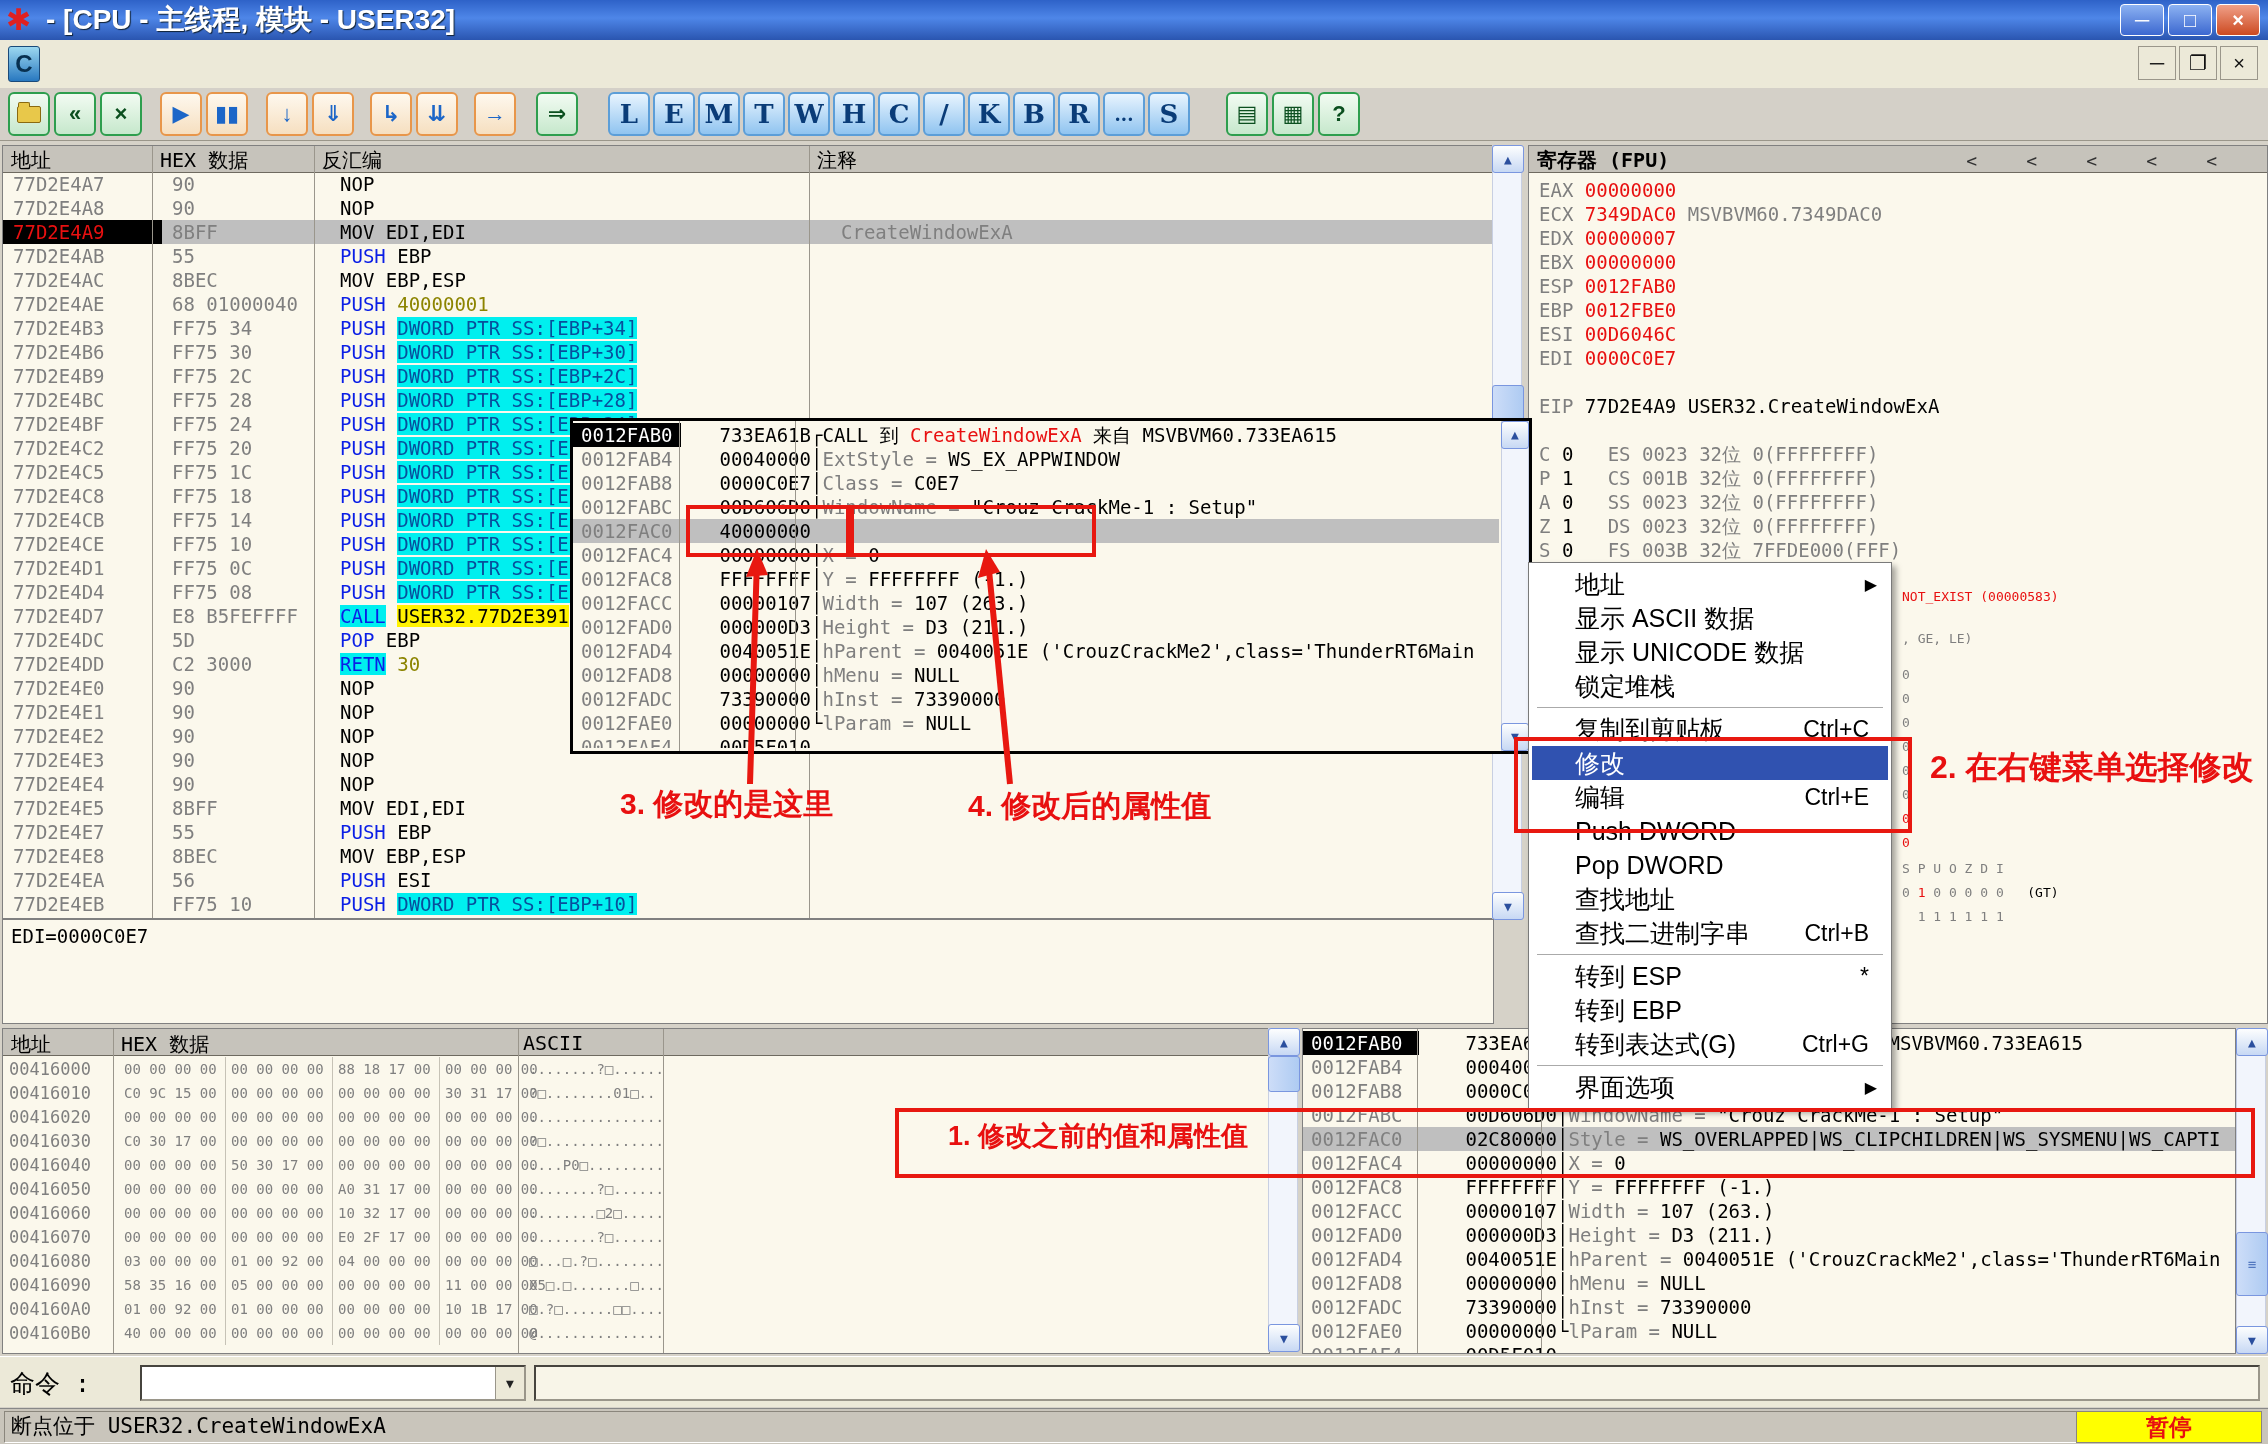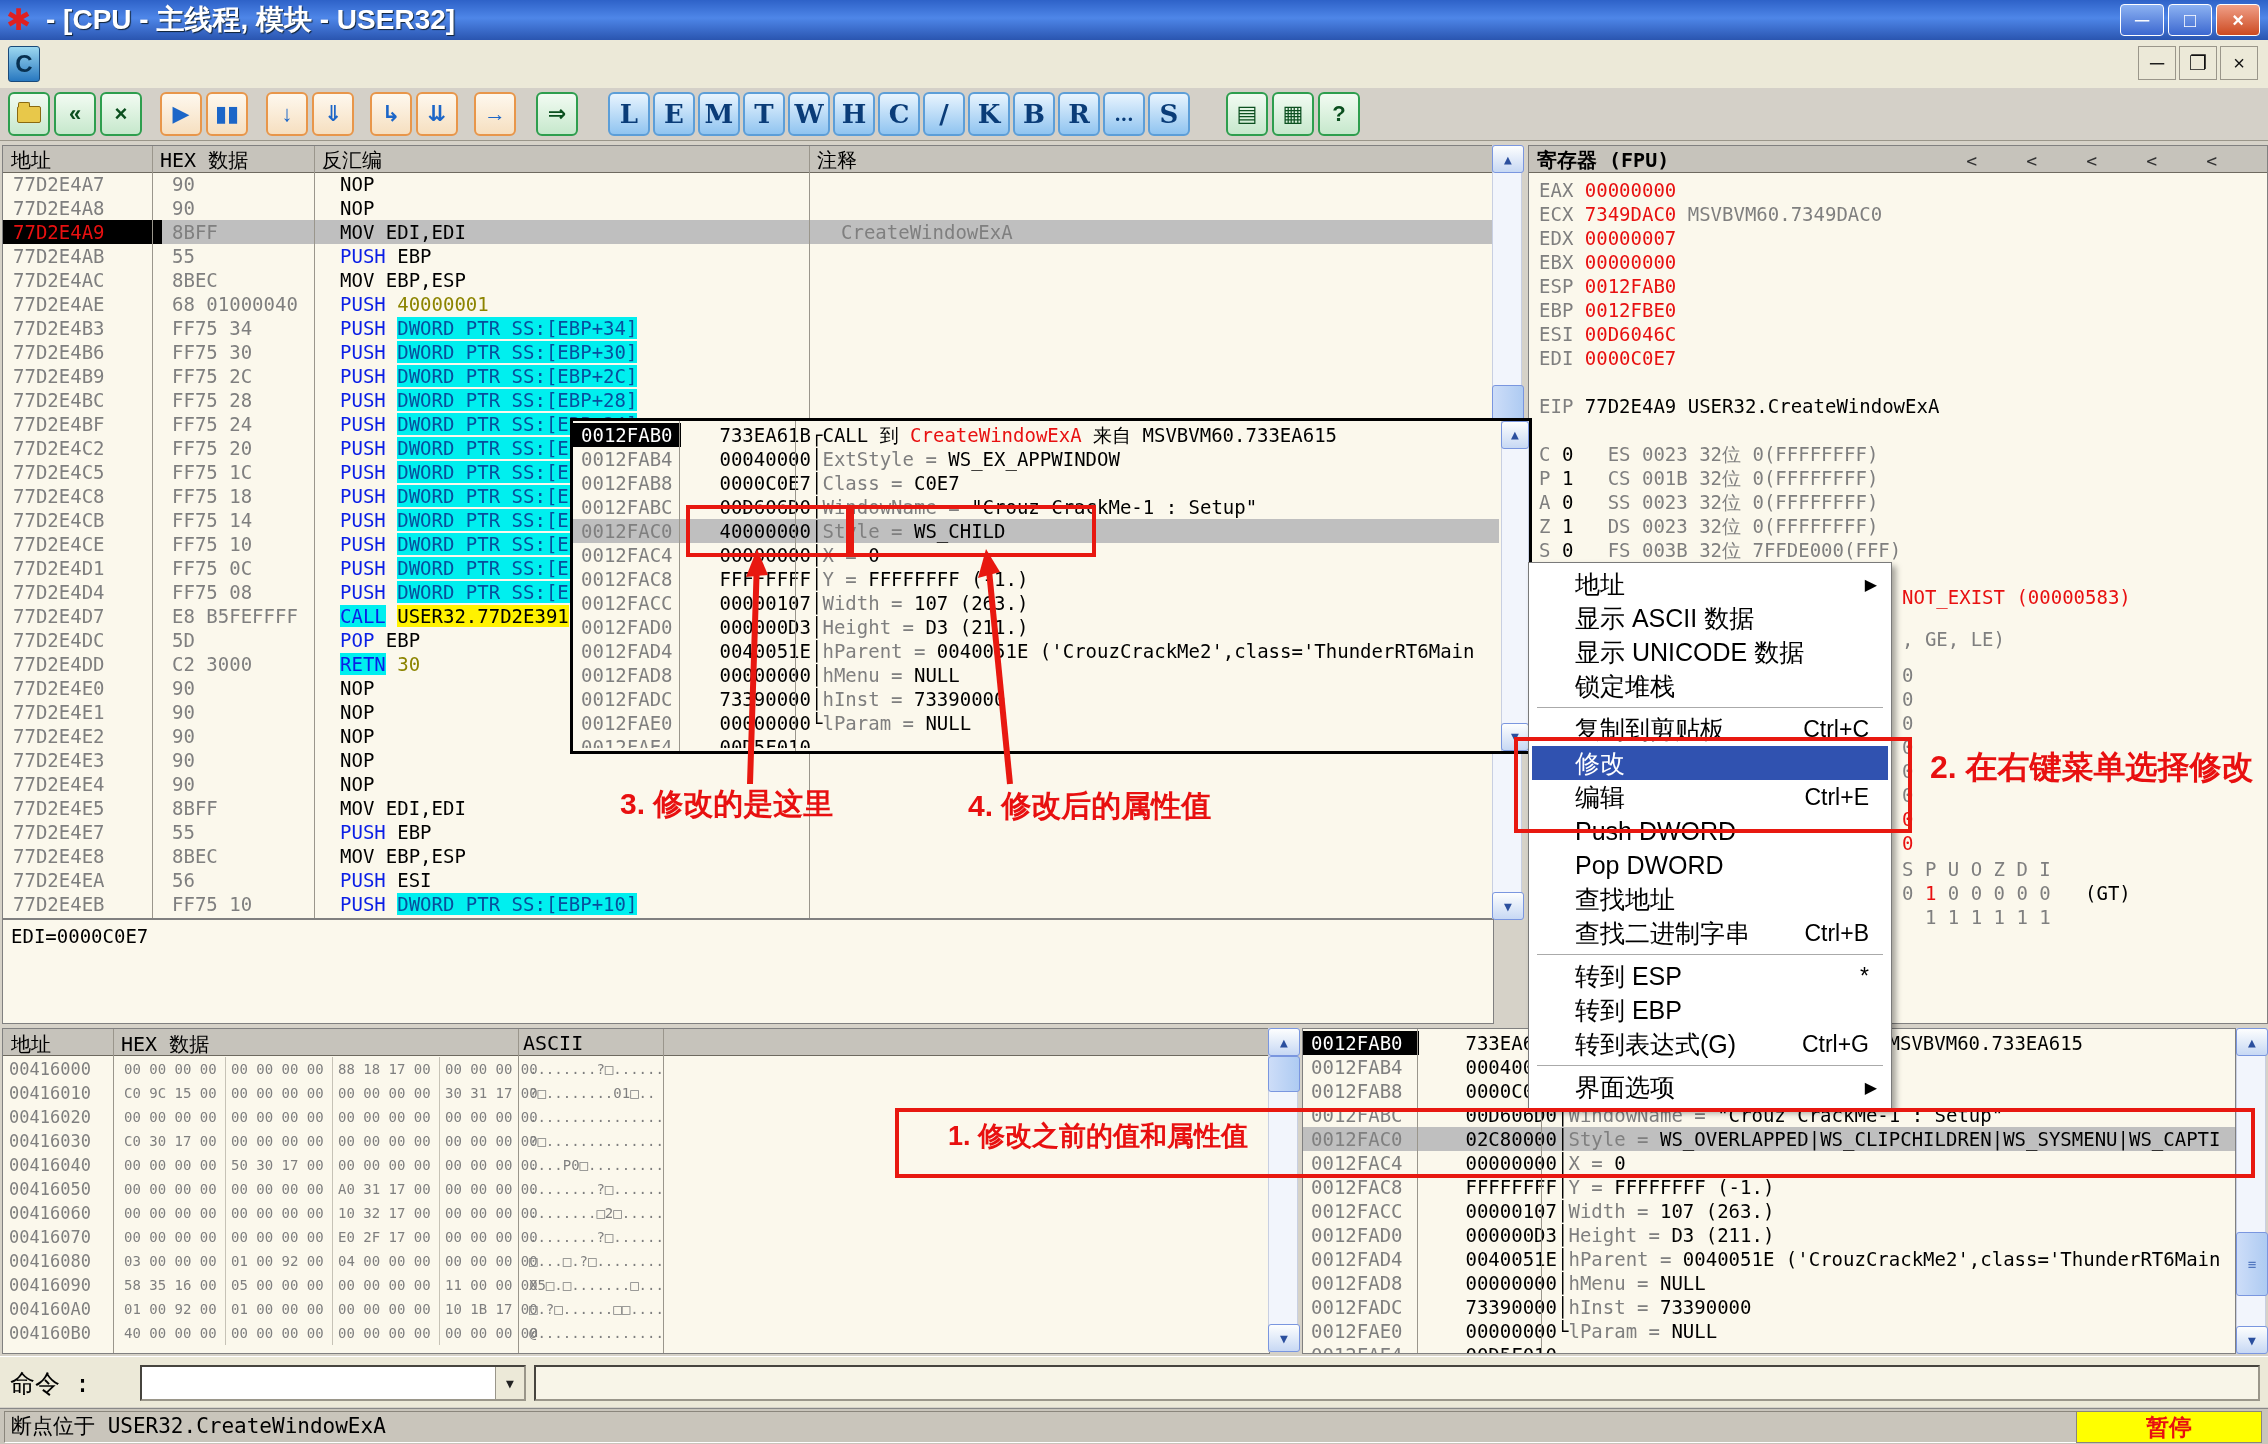--- a/index.html
+++ b/index.html
@@ -71,21 +71,21 @@
   .sbthumb{position:absolute;left:0;width:100%;border:1px solid #7A96DF;border-radius:3px;
     background:linear-gradient(90deg,#CDDDF8,#AECBF2);color:#5378C0;font-size:14px;
     display:flex;align-items:center;justify-content:center;}
   .sbtrack{position:absolute;background:#F2F5FC;border:1px solid #c8cfe2;}
   .ar-up::before{content:"▲";} .ar-down::before{content:"▼";} .grip::before{content:"≡";}
   
   #reg-lines{position:absolute;left:10px;top:32px;white-space:pre;}
   .rline{height:24px;}
   .rn{color:#7f7f7f;} .rv{color:#E81010;} .rvk{color:#000;} .rc{color:#7f7f7f;} .rck{color:#000;}
   .collapse{color:#333;font-size:18px;position:absolute;top:3px;}
-  .frag{position:absolute;white-space:pre;font-size:19px;line-height:24px;}
+  .frag{position:absolute;white-space:pre;font-size:13px;line-height:24px;}
   
   .srow{height:24px;display:flex;white-space:pre;}
   .srow.sel{background:#BFBFBF;}
   .s-addr{flex:none;color:#7f7f7f;padding-left:8px;}
   .s-addr.top{background:#000;color:#fff;}
   .s-val{flex:none;color:#000;text-align:right;}
   .s-com{flex:1;overflow:hidden;}
   .partial{height:13px;overflow:hidden;}
   
   .durow{height:24px;display:flex;white-space:pre;color:#7f7f7f;}
@@ -351,21 +351,21 @@
     <div class="sbthumb grip" style="top:204px;height:62px;"></div>
     <div class="sbbtn ar-down" style="top:298px;"></div>
   </div>
 
   <div id="stack-popup" class="mono19">
     <div id="stack-popup-rows" style="position:absolute;left:0;top:2px;right:30px;bottom:0;overflow:hidden;">
         <div class="srow"><span class="s-addr top" style="width: 100px;">0012FAB0</span><span class="s-val" style="width: 116px; padding-left: 14px;">733EA61B</span><span class="s-com"><span class="tk-k">┌CALL 到 </span><span class="tk-r">CreateWindowExA</span><span class="tk-k"> 来自 MSVBVM60.733EA615</span></span></div>
         <div class="srow"><span class="s-addr" style="width: 100px;">0012FAB4</span><span class="s-val" style="width: 116px; padding-left: 14px;">00040000</span><span class="s-com"><span class="tk-k">│</span><span class="tk-g">ExtStyle</span><span class="tk-g"> = </span><span class="tk-k">WS_EX_APPWINDOW</span></span></div>
         <div class="srow"><span class="s-addr" style="width: 100px;">0012FAB8</span><span class="s-val" style="width: 116px; padding-left: 14px;">0000C0E7</span><span class="s-com"><span class="tk-k">│</span><span class="tk-g">Class</span><span class="tk-g"> = </span><span class="tk-k">C0E7</span></span></div>
         <div class="srow"><span class="s-addr" style="width: 100px;">0012FABC</span><span class="s-val" style="width: 116px; padding-left: 14px;">00D606D0</span><span class="s-com"><span class="tk-k">│</span><span class="tk-g">WindowName</span><span class="tk-g"> = </span><span class="tk-k">"Crouz CrackMe-1 : Setup"</span></span></div>
-        <div class="srow sel"><span class="s-addr" style="width: 100px;">0012FAC0</span><span class="s-val" style="width: 116px; padding-left: 14px;">40000000</span><span class="s-com"><span class="tk-k">│</span><span class="tk-g">Style</span><span class="tk-g"> = </span><span class="tk-k">WS_CHILD</span></span></div>
+        <div class="srow sel"><span class="s-addr" style="width: 100px;">0012FAC0</span><span class="s-val" style="width: 116px; padding-left: 14px;">40000000</span></div>
         <div class="srow"><span class="s-addr" style="width: 100px;">0012FAC4</span><span class="s-val" style="width: 116px; padding-left: 14px;">00000000</span><span class="s-com"><span class="tk-k">│</span><span class="tk-g">X</span><span class="tk-g"> = </span><span class="tk-k">0</span></span></div>
         <div class="srow"><span class="s-addr" style="width: 100px;">0012FAC8</span><span class="s-val" style="width: 116px; padding-left: 14px;">FFFFFFFF</span><span class="s-com"><span class="tk-k">│</span><span class="tk-g">Y</span><span class="tk-g"> = </span><span class="tk-k">FFFFFFFF (-1.)</span></span></div>
         <div class="srow"><span class="s-addr" style="width: 100px;">0012FACC</span><span class="s-val" style="width: 116px; padding-left: 14px;">00000107</span><span class="s-com"><span class="tk-k">│</span><span class="tk-g">Width</span><span class="tk-g"> = </span><span class="tk-k">107 (263.)</span></span></div>
         <div class="srow"><span class="s-addr" style="width: 100px;">0012FAD0</span><span class="s-val" style="width: 116px; padding-left: 14px;">000000D3</span><span class="s-com"><span class="tk-k">│</span><span class="tk-g">Height</span><span class="tk-g"> = </span><span class="tk-k">D3 (211.)</span></span></div>
         <div class="srow"><span class="s-addr" style="width: 100px;">0012FAD4</span><span class="s-val" style="width: 116px; padding-left: 14px;">0040051E</span><span class="s-com"><span class="tk-k">│</span><span class="tk-g">hParent</span><span class="tk-g"> = </span><span class="tk-k">0040051E ('CrouzCrackMe2',class='ThunderRT6Main</span></span></div>
         <div class="srow"><span class="s-addr" style="width: 100px;">0012FAD8</span><span class="s-val" style="width: 116px; padding-left: 14px;">00000000</span><span class="s-com"><span class="tk-k">│</span><span class="tk-g">hMenu</span><span class="tk-g"> = </span><span class="tk-k">NULL</span></span></div>
         <div class="srow"><span class="s-addr" style="width: 100px;">0012FADC</span><span class="s-val" style="width: 116px; padding-left: 14px;">73390000</span><span class="s-com"><span class="tk-k">│</span><span class="tk-g">hInst</span><span class="tk-g"> = </span><span class="tk-k">73390000</span></span></div>
         <div class="srow"><span class="s-addr" style="width: 100px;">0012FAE0</span><span class="s-val" style="width: 116px; padding-left: 14px;">00000000</span><span class="s-com"><span class="tk-k">└</span><span class="tk-g">lParam</span><span class="tk-g"> = </span><span class="tk-k">NULL</span></span></div>
         <div class="srow partial"><span class="s-addr" style="width: 100px;">0012FAE4</span><span class="s-val" style="width: 116px; padding-left: 14px;">00D5F010</span><span class="s-com"></span></div>
       </div>

